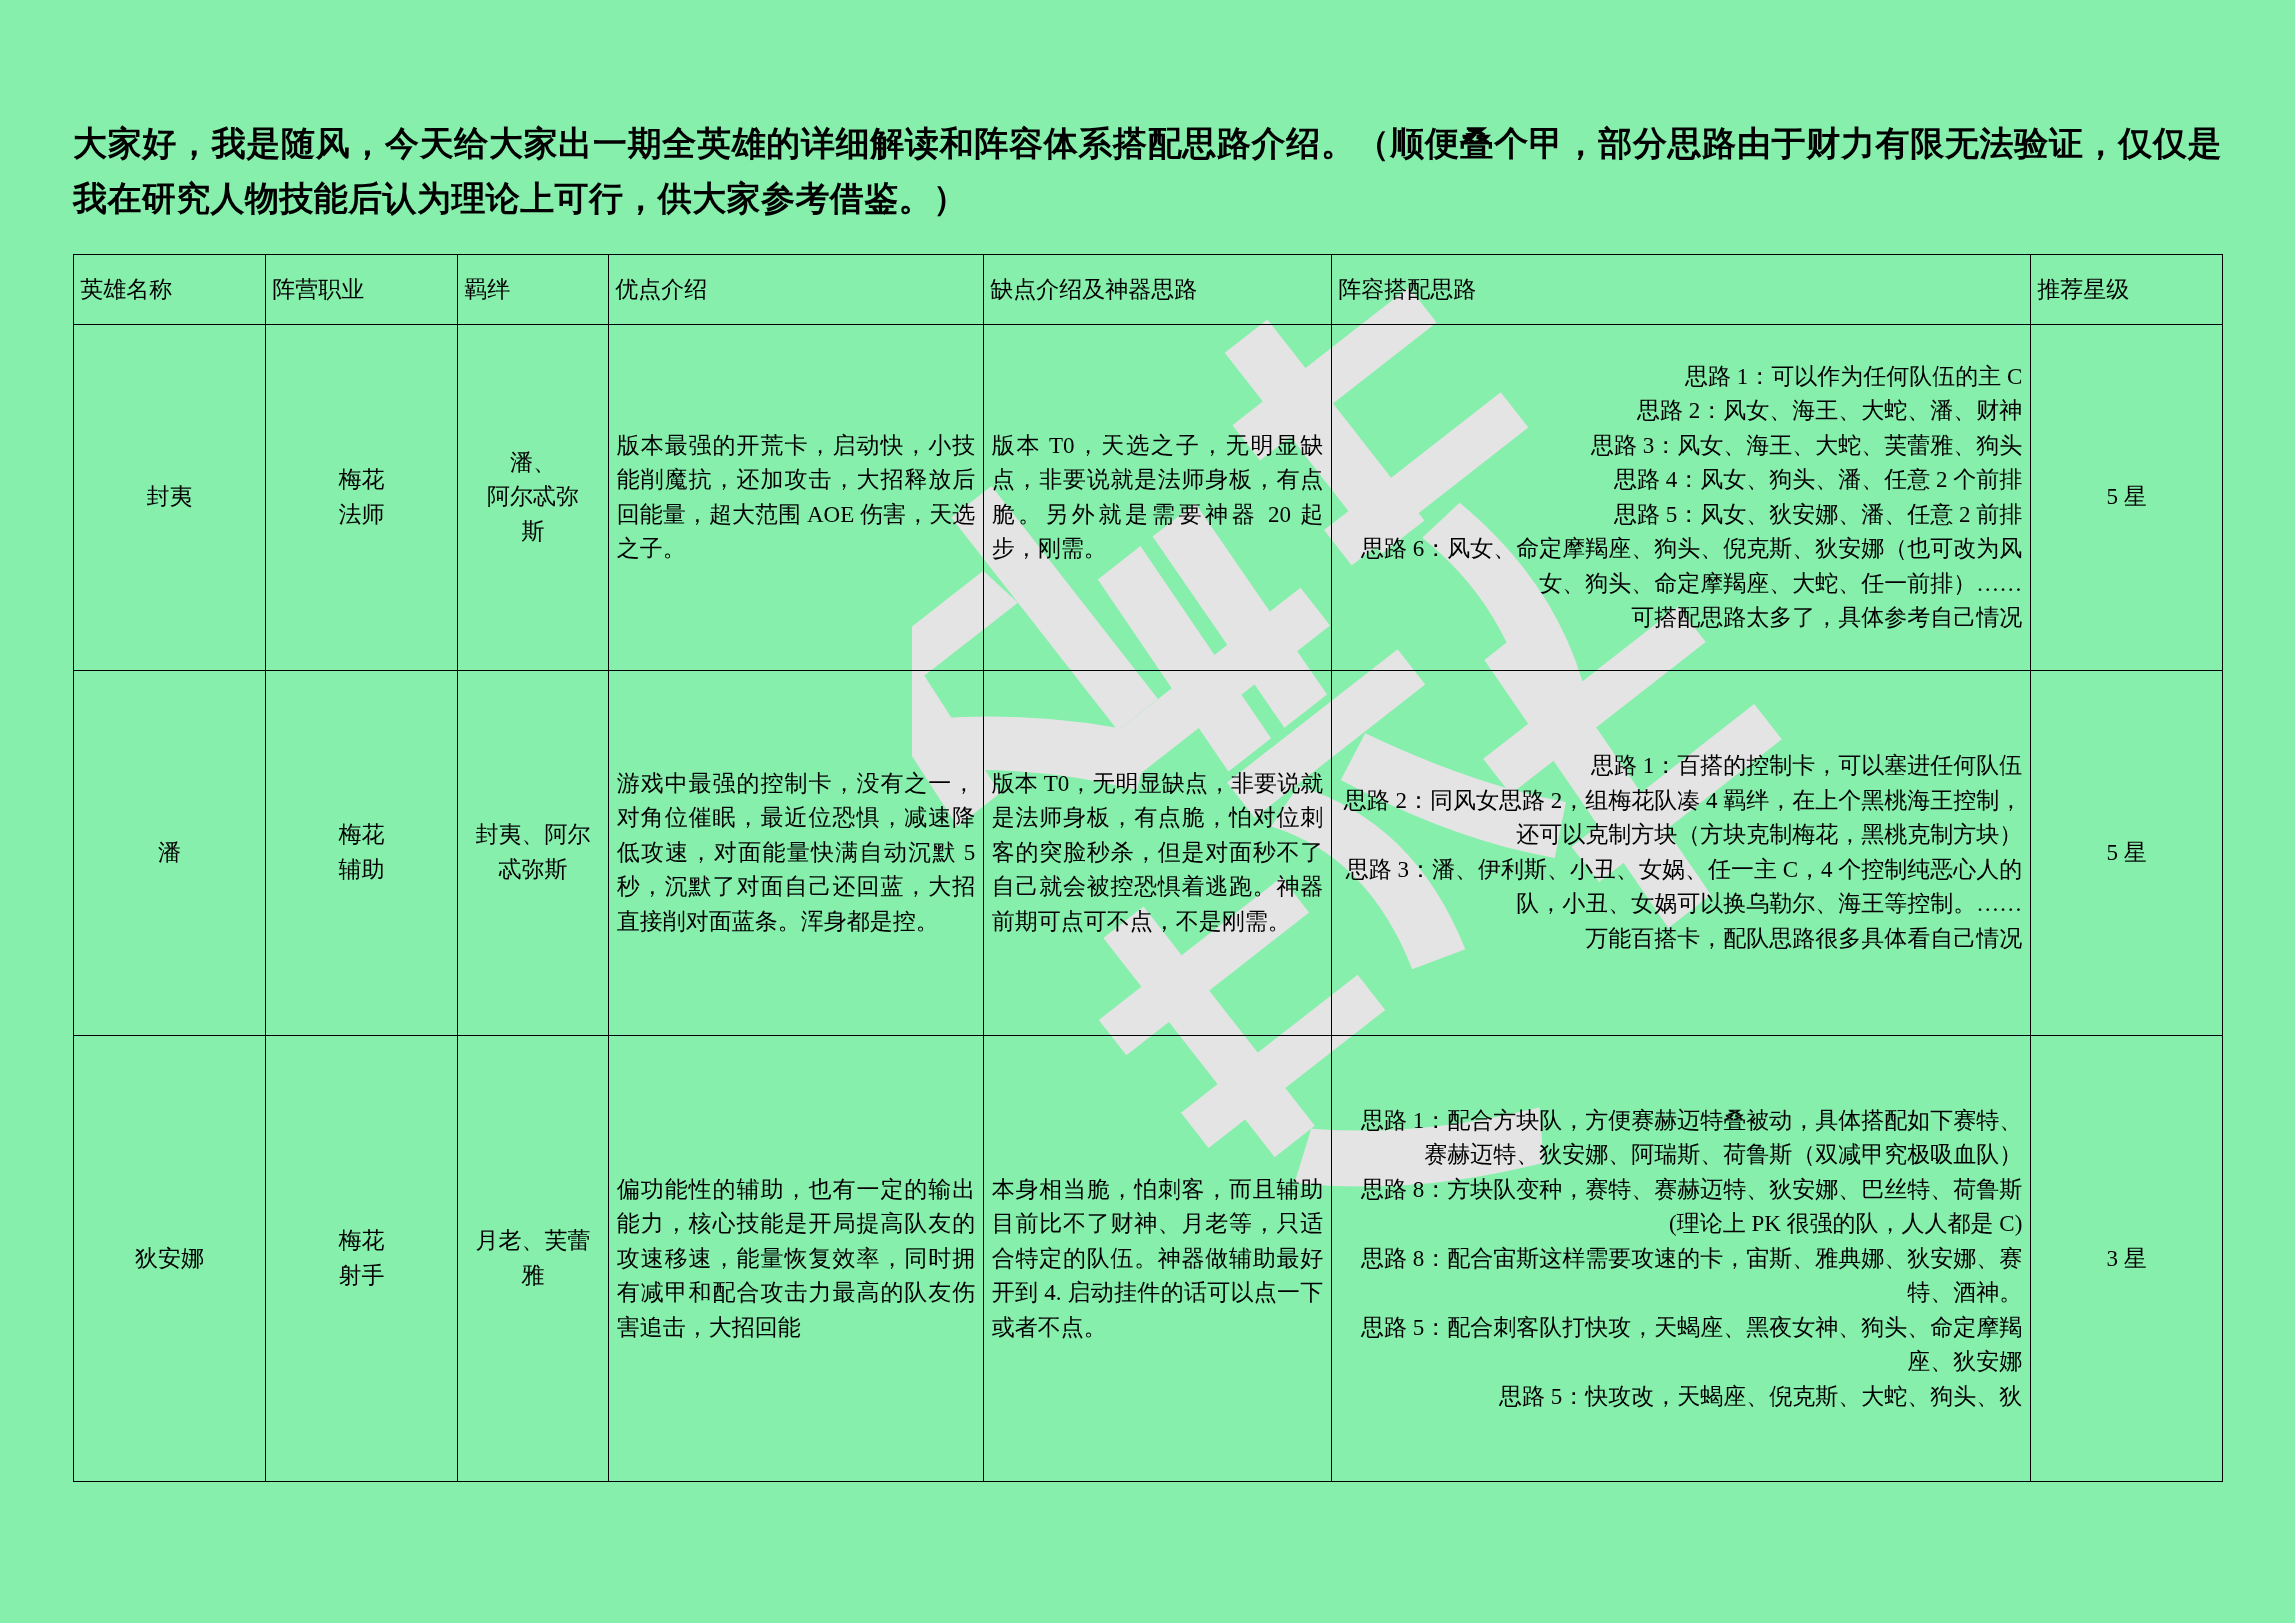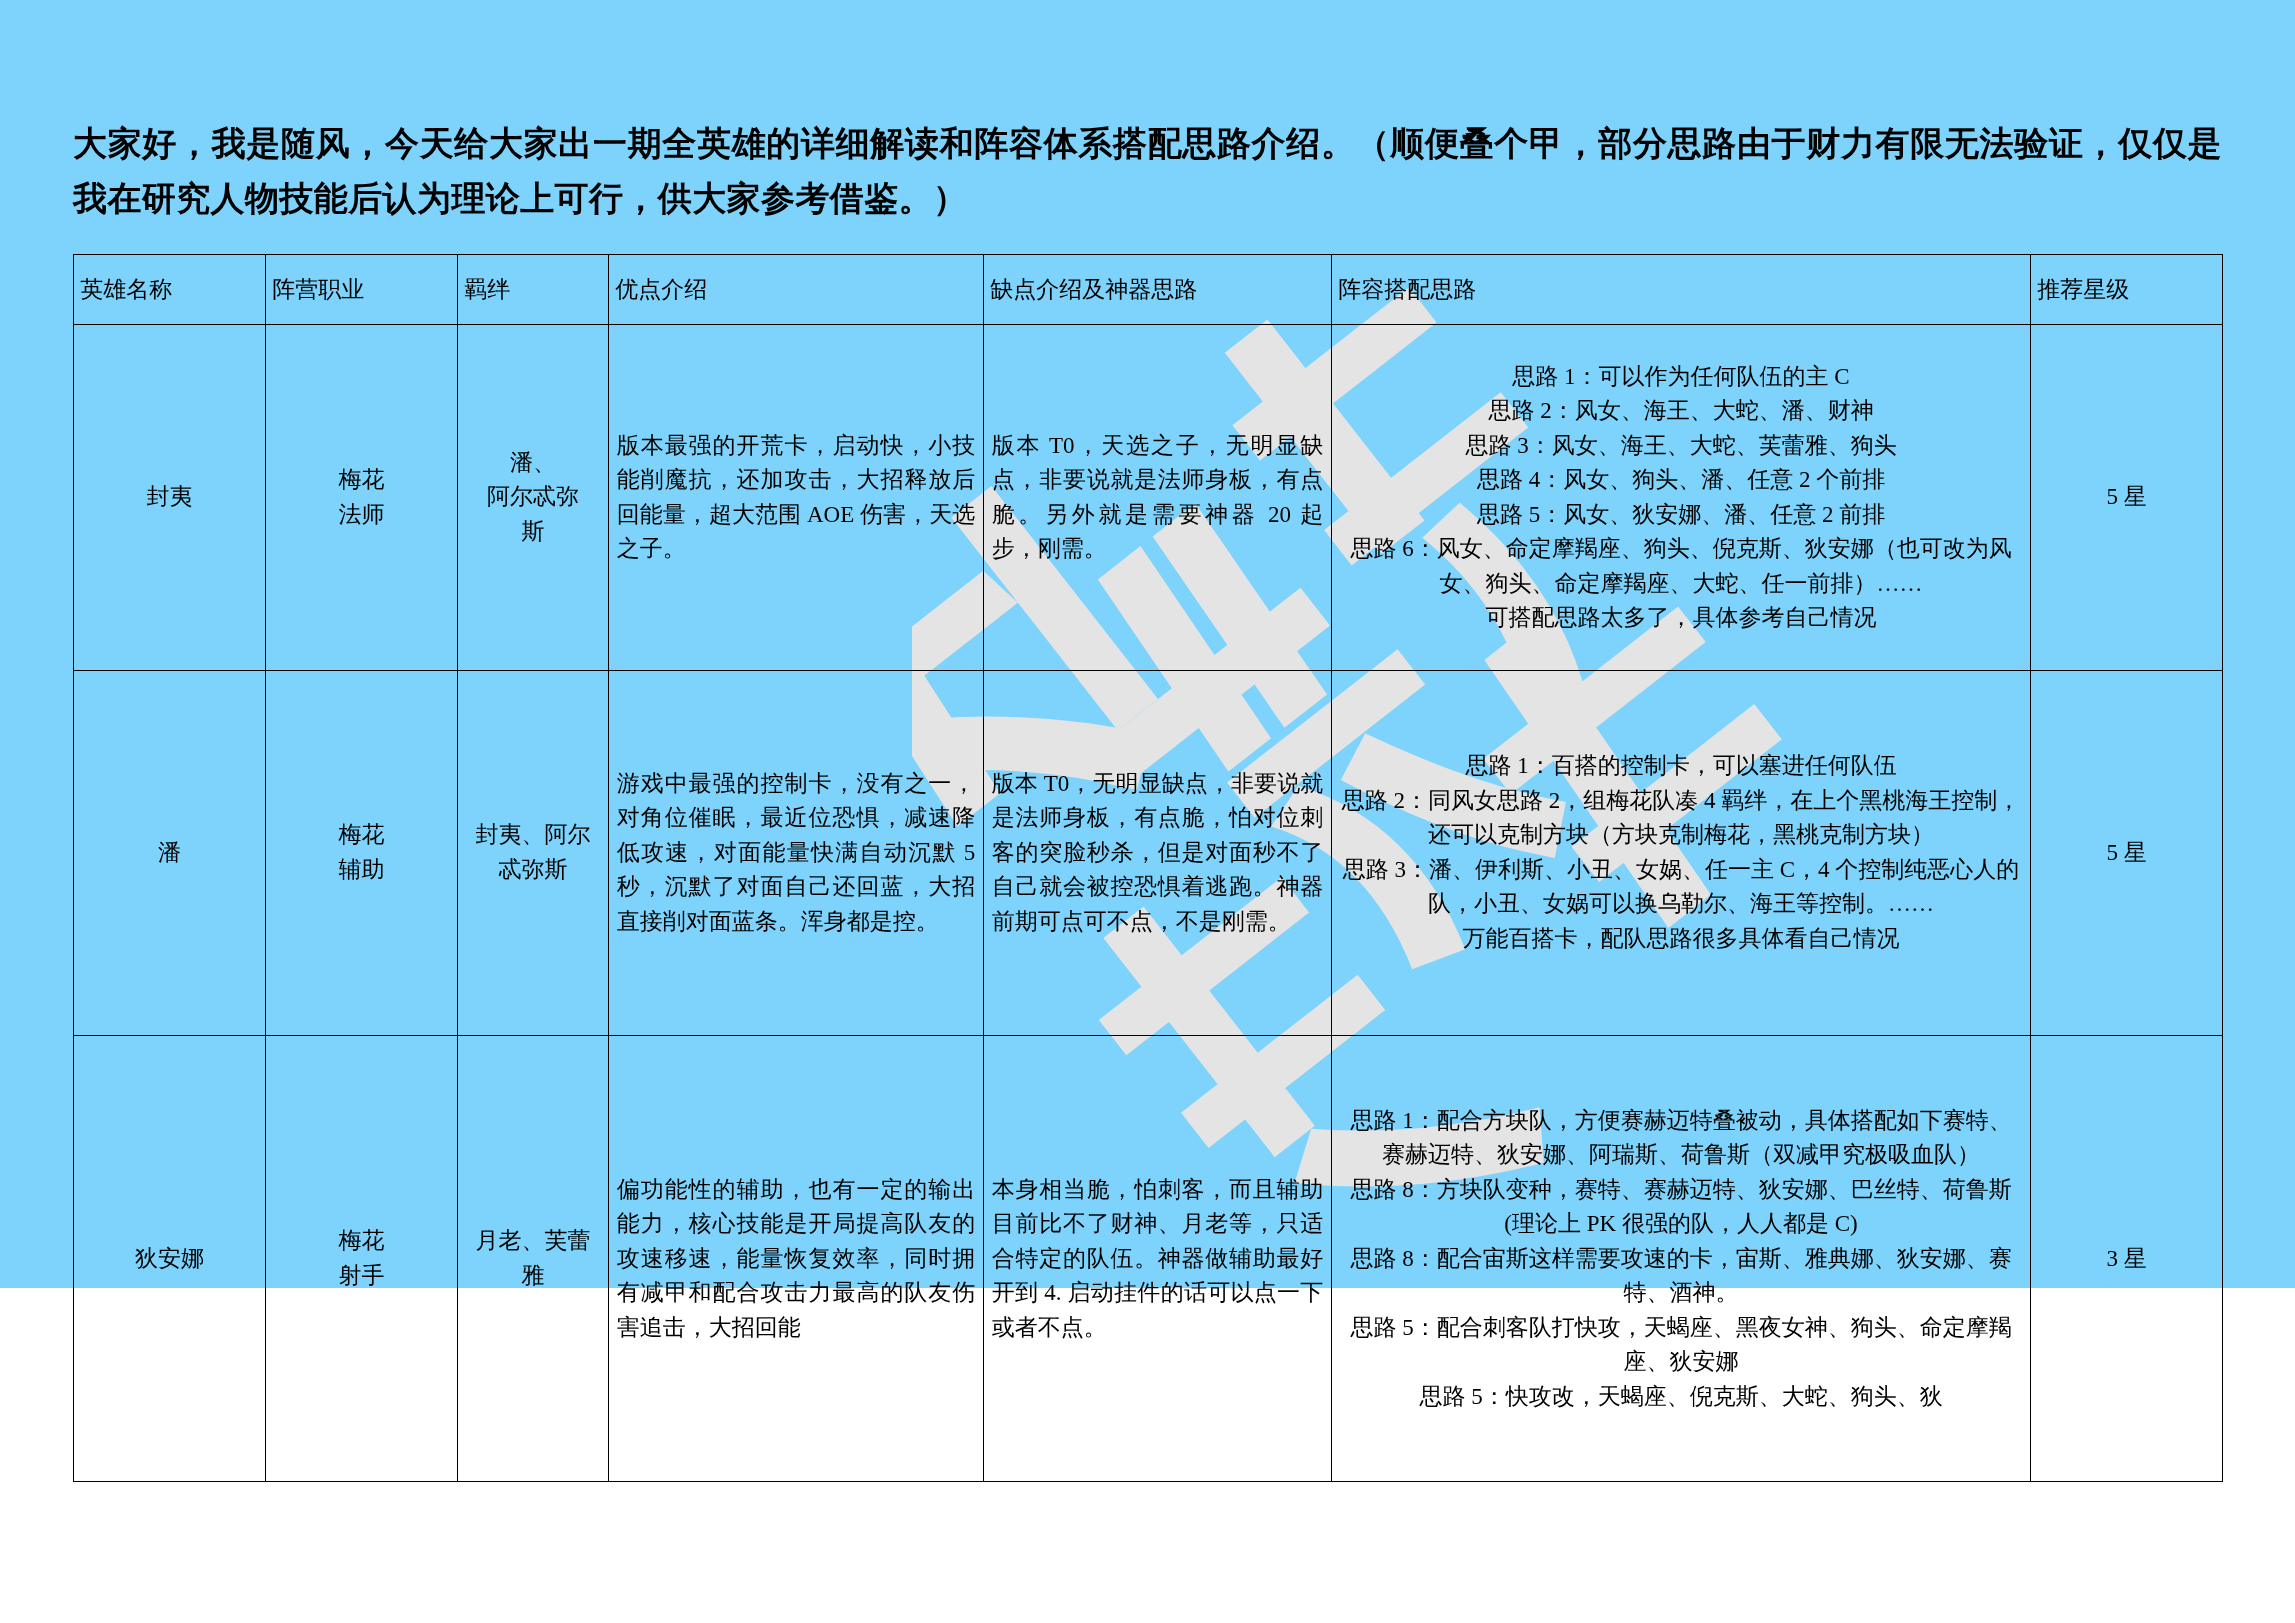--- a/index.html
+++ b/index.html
@@ -14,24 +14,24 @@
     font-family: "Liberation Serif", "DejaVu Serif", serif;
     color: #000000;
     overflow: hidden;
     position: relative;
   }
 
   
   .page {
     position: relative;
     width: 2295px;
-    height: 1288px;
+    height: 1623px;
     box-sizing: border-box;
     padding: 0;
-    background: #7dd3fc;
+    background: #86efac;
   }
 
   
   .watermark {
     position: absolute;
     left: 912px;
     top: 232px;
     width: 966px;
     height: 966px;
     pointer-events: none;
@@ -96,21 +96,21 @@
   td.cell-center {
     text-align: center;
   }
   td.cell-body {
     text-align: justify;
     text-justify: inter-ideograph;
     vertical-align: middle;
     padding: 10.8px 12.4px;
   }
   td.cell-comp {
-    text-align: center;
+    text-align: right;
     vertical-align: top;
     padding: 9.3px 10.8px;
   }
   td.cell-comp .line {
     display: block;
     text-indent: 0;
     padding-left: 0;
   }
 
   

